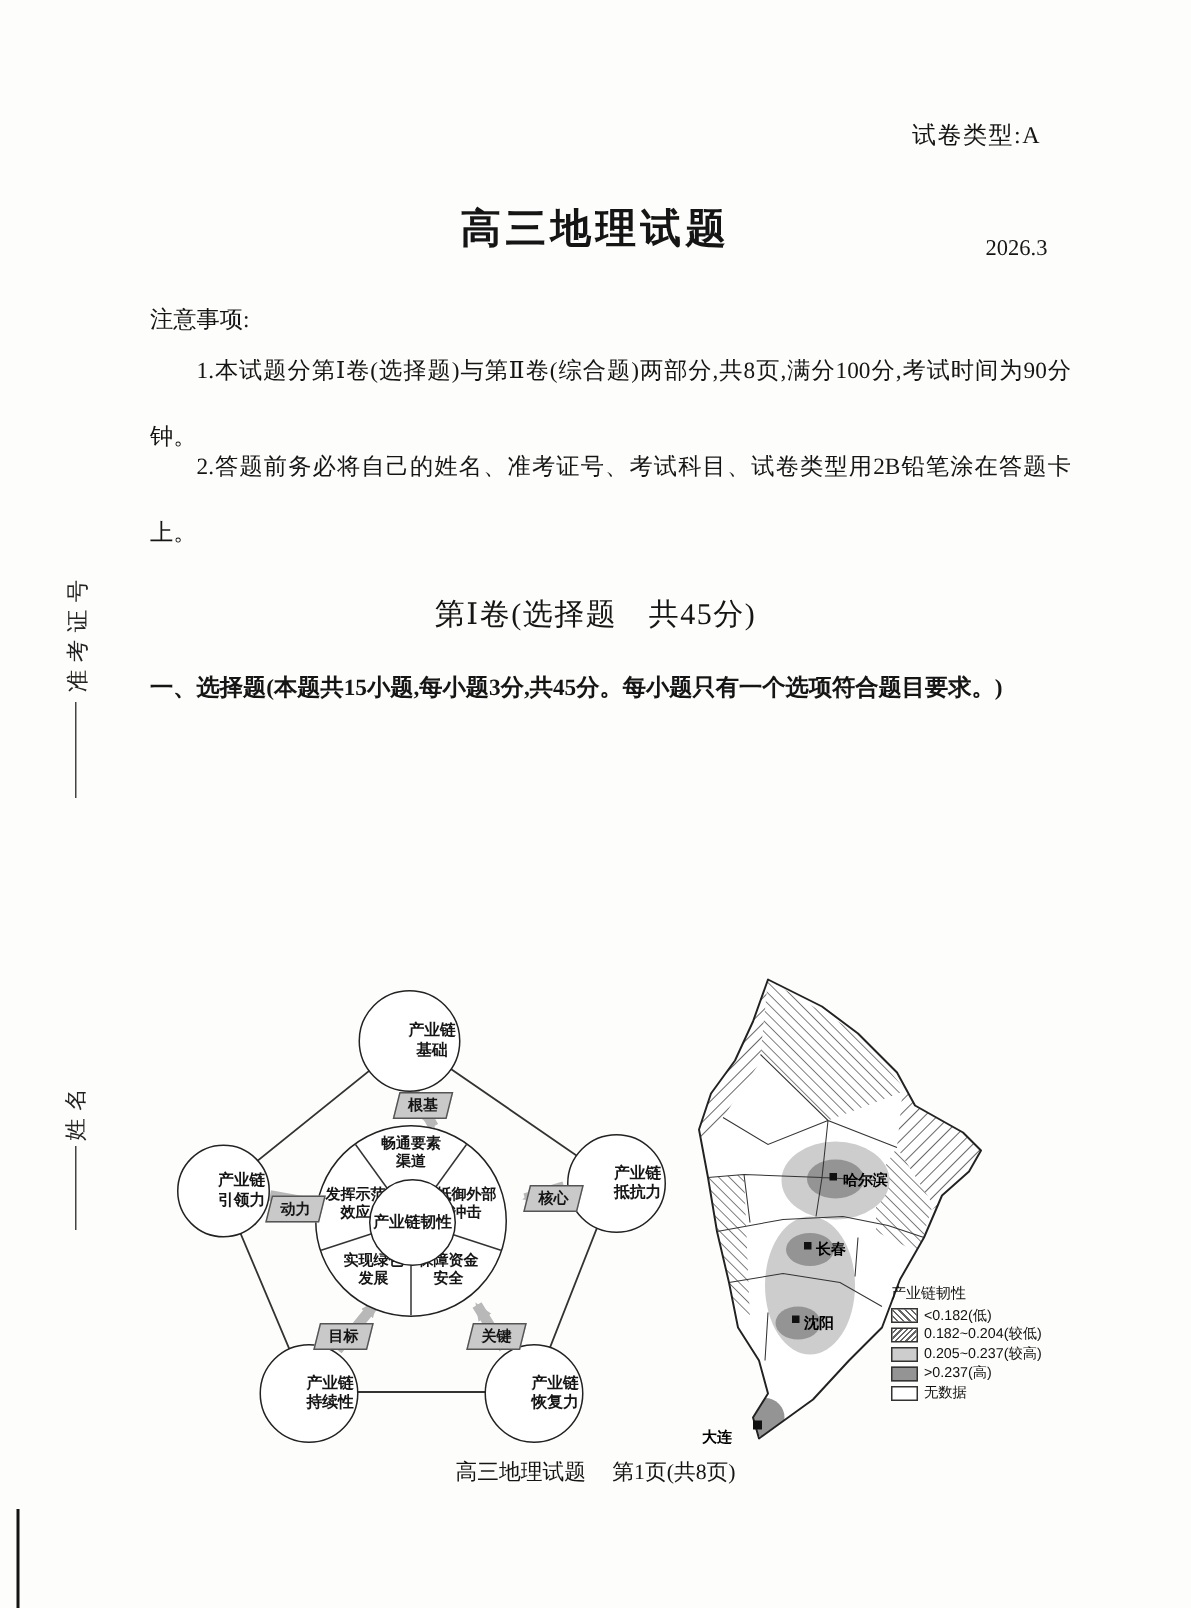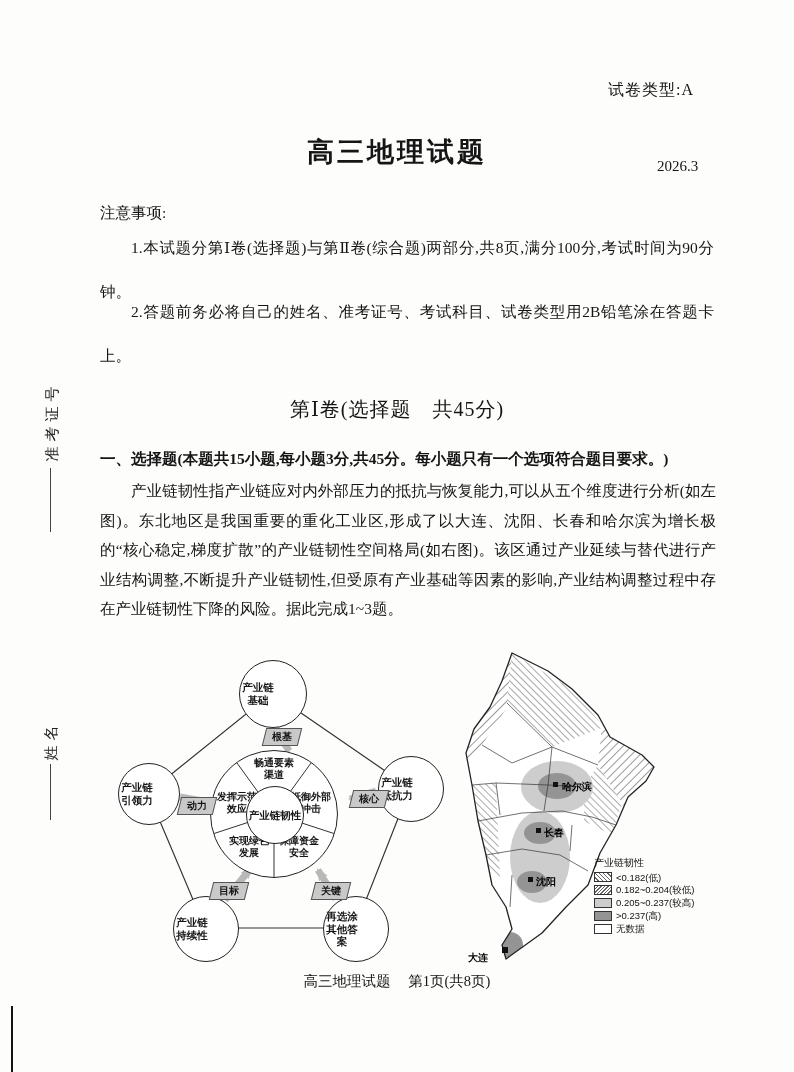--- a/index.html
+++ b/index.html
@@ -35,21 +35,21 @@
   .directions { position:absolute; left:100px; top:444px; width:616px; font-size:15.5px;
                 font-weight:bold; line-height:30px; }
   .stimulus { position:absolute; left:100px; top:476px; width:616px; font-size:15.5px;
               line-height:29.5px; text-indent:2em; text-align:justify; }
 
   
   .fig-diagram { position:absolute; left:100px; top:658px; width:360px; height:312px;
                  font-family:"Liberation Sans","DejaVu Sans",sans-serif; }
   .fig-diagram > svg { position:absolute; left:0; top:0; }
   .circle { position:absolute; background:#fff; border:1.3px solid #222; border-radius:50%;
-            display:flex; align-items:center; justify-content:flex-start; text-align:center;
+            display:flex; align-items:center; justify-content:flex-end; text-align:center;
             font-size:10.5px; font-weight:600; line-height:1.2; }
   .circle .w3 { display:inline-block; width:36px; }
   .c-top { left:139px; top:2px;  width:66px; height:66px; }
   .c-left { left:18px; top:105px; width:60px; height:60px; }
   .c-right { left:278px; top:98px; width:64px; height:64px; }
   .c-bl { left:73px; top:238px; width:64px; height:64px; }
   .c-br { left:223px; top:238px; width:64px; height:64px; }
   .c-big { position:absolute; left:110px; top:92px; width:126px; height:126px;
            background:#fff; border:1.3px solid #222; border-radius:50%; }
   .c-big > svg { position:absolute; left:0; top:0; }
@@ -102,21 +102,20 @@
   <div class="paper-type">试卷类型:A</div>
   <div class="main-title">高三地理试题</div>
   <div class="exam-date">2026.3</div>
 
   <p class="notice-head">注意事项:</p>
   <p class="para n1">1.本试题分第Ⅰ卷(选择题)与第Ⅱ卷(综合题)两部分,共8页,满分100分,考试时间为90分钟。</p>
   <p class="para n2">2.答题前务必将自己的姓名、准考证号、考试科目、试卷类型用2B铅笔涂在答题卡上。</p>
 
   <div class="section-title">第Ⅰ卷(选择题　共45分)</div>
   <p class="directions">一、选择题(本题共15小题,每小题3分,共45分。每小题只有一个选项符合题目要求。)</p>
-  <p class="stimulus">产业链韧性指产业链应对内外部压力的抵抗与恢复能力,可以从五个维度进行分析(如左图)。东北地区是我国重要的重化工业区,形成了以大连、沈阳、长春和哈尔滨为增长极的“核心稳定,梯度扩散”的产业链韧性空间格局(如右图)。该区通过产业延续与替代进行产业结构调整,不断提升产业链韧性,但受原有产业基础等因素的影响,产业结构调整过程中存在产业链韧性下降的风险。据此完成1~3题。</p>
 
   <div class="fig-diagram">
     <svg width="360" height="312" viewBox="0 0 360 312">
       <defs>
         <marker id="ah" markerWidth="14" markerHeight="12" refX="10" refY="5" orient="auto" markerUnits="userSpaceOnUse">
           <path d="M0,0 L12,5 L0,10 Z" fill="#b8b8b8"></path>
         </marker>
       </defs>
       <polygon points="172,35 310,130 255,270 105,270 48,135" fill="none" stroke="#333" stroke-width="1.2"></polygon>
       <g stroke="#b8b8b8" stroke-width="7">
@@ -134,21 +133,21 @@
     <div class="circle c-left">
       <span class="w3">产业链引领力</span>
     </div>
     <div class="circle c-right">
       <span class="w3">产业链抵抗力</span>
     </div>
     <div class="circle c-bl">
       <span class="w3">产业链持续性</span>
     </div>
     <div class="circle c-br">
-      <span class="w3">再选涂其他答案</span>
+      <span class="w3">产业链恢复力</span>
     </div>
 
     <div class="c-big">
       <svg width="126" height="126" viewBox="0 0 126 126">
         <g stroke="#333" stroke-width="1">
           <line x1="78.9" y1="41.2" x2="100" y2="12"></line>
           <line x1="47.1" y1="41.2" x2="26" y2="12"></line>
           <line x1="37.3" y1="71.3" x2="3.1" y2="82.5"></line>
           <line x1="63" y1="90" x2="63" y2="126"></line>
           <line x1="88.7" y1="71.3" x2="122.9" y2="82.5"></line>

